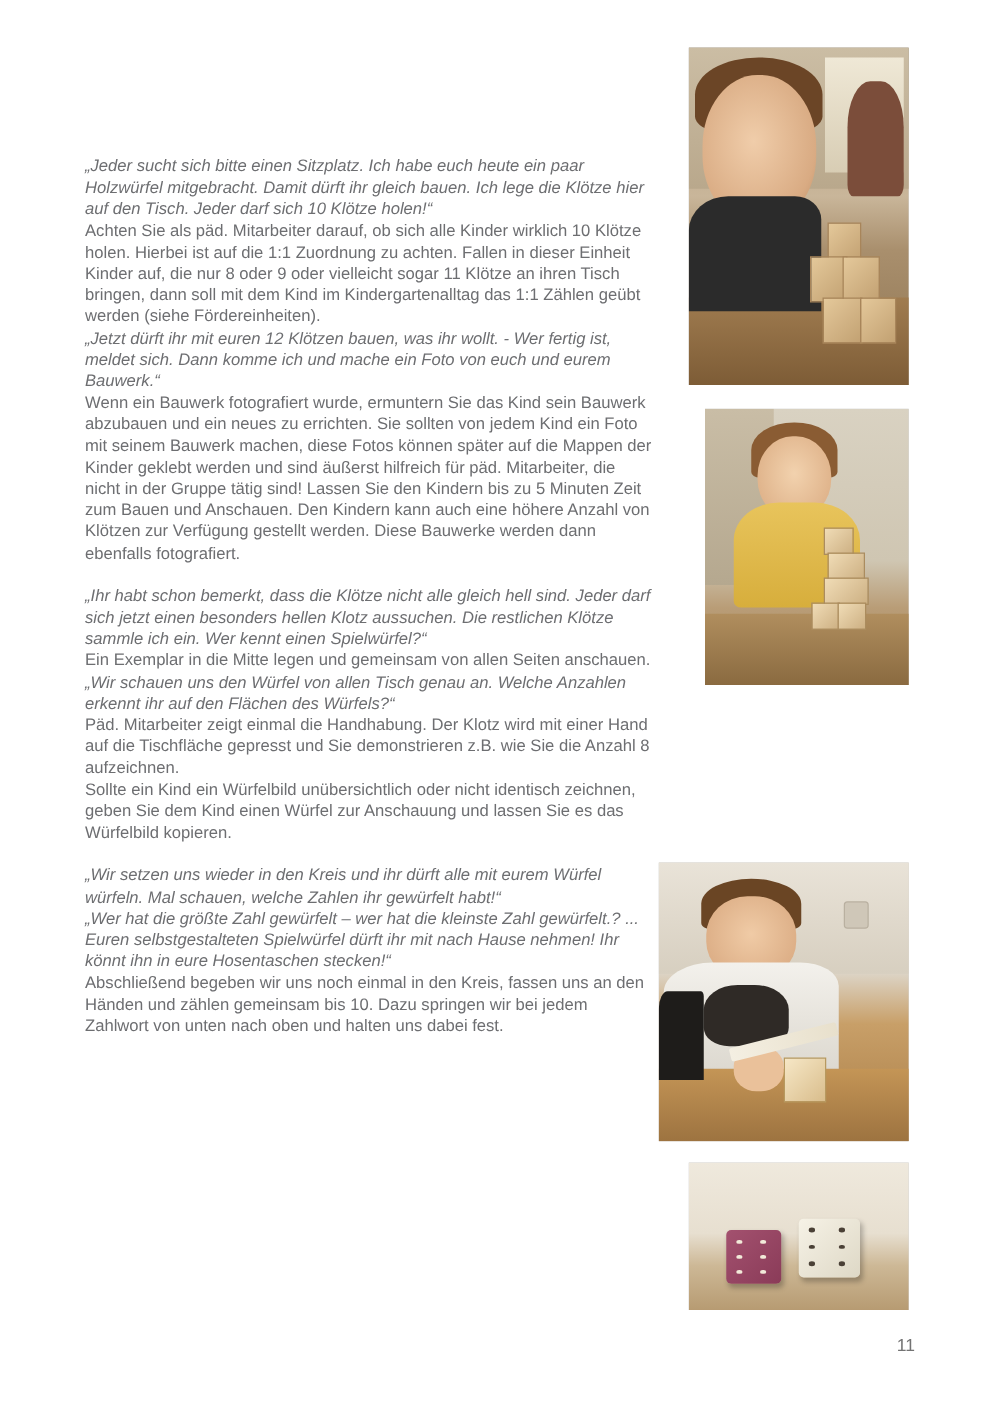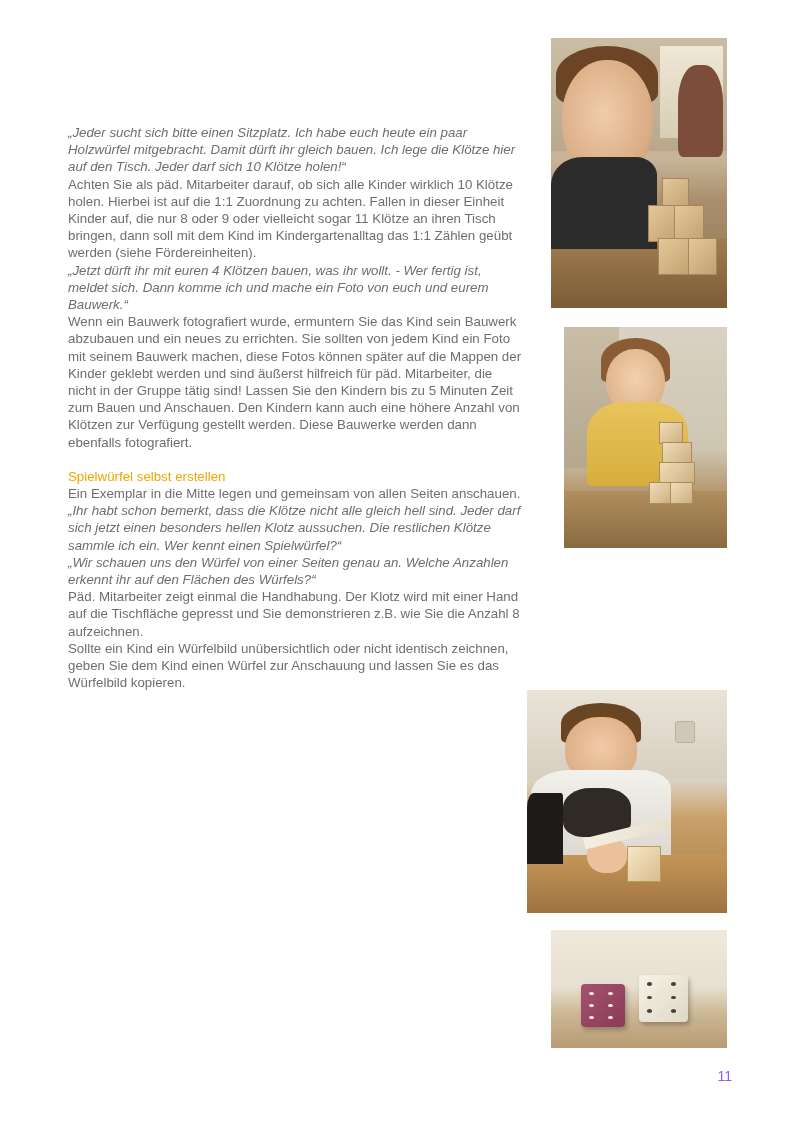--- a/index.html
+++ b/index.html
@@ -244,47 +244,49 @@
     background: #f2ead9; border-radius: 50%;
   }
   .pip.dark { background: #4a4036; }
 
   
   .page-number {
     position: absolute;
     right: 62px;
     top: 1068px;
     font-size: 14px;
-    color: #8b5cf6;
+    color: #737373;
   }
 </style>
 </head>
 <body>
 
 <div class="page">
 
   <div class="text-col">
 
     <p class="para italic">„Jeder sucht sich bitte einen Sitzplatz. Ich habe euch heute ein paar Holzwürfel mitgebracht. Damit dürft ihr gleich bauen. Ich lege die Klötze hier auf den Tisch. Jeder darf sich 10 Klötze holen!“</p>
     <p class="para">Achten Sie als päd. Mitarbeiter darauf, ob sich alle Kinder wirklich 10 Klötze holen. Hierbei ist auf die 1:1 Zuordnung zu achten. Fallen in dieser Einheit Kinder auf, die nur 8 oder 9 oder vielleicht sogar 11 Klötze an ihren Tisch bringen, dann soll mit dem Kind im Kindergartenalltag das 1:1 Zählen geübt werden (siehe Fördereinheiten).</p>
-    <p class="para italic">„Jetzt dürft ihr mit euren 4 Klötzen bauen, was ihr wollt. - Wer fertig ist, meldet sich. Dann komme ich und mache ein Foto von euch und eurem Bauwerk.“</p>
+    <p class="para italic">„Jetzt dürft ihr mit euren 12 Klötzen bauen, was ihr wollt. - Wer fertig ist, meldet sich. Dann komme ich und mache ein Foto von euch und eurem Bauwerk.“</p>
     <p class="para">Wenn ein Bauwerk fotografiert wurde, ermuntern Sie das Kind sein Bauwerk abzubauen und ein neues zu errichten. Sie sollten von jedem Kind ein Foto mit seinem Bauwerk machen, diese Fotos können später auf die Mappen der Kinder geklebt werden und sind äußerst hilfreich für päd. Mitarbeiter, die nicht in der Gruppe tätig sind! Lassen Sie den Kindern bis zu 5 Minuten Zeit zum Bauen und Anschauen. Den Kindern kann auch eine höhere Anzahl von Klötzen zur Verfügung gestellt werden. Diese Bauwerke werden dann ebenfalls fotografiert.</p>
 
     <div class="gap"></div>
 
-    <p class="section-head">Spielwürfel selbst erstellen</p>
-
+
+    <p class="para italic">„Ihr habt schon bemerkt, dass die Klötze nicht alle gleich hell sind. Jeder darf sich jetzt einen besonders hellen Klotz aussuchen. Die restlichen Klötze sammle ich ein. Wer kennt einen Spielwürfel?“</p>
     <p class="para">Ein Exemplar in die Mitte legen und gemeinsam von allen Seiten anschauen.</p>
-    <p class="para italic">„Ihr habt schon bemerkt, dass die Klötze nicht alle gleich hell sind. Jeder darf sich jetzt einen besonders hellen Klotz aussuchen. Die restlichen Klötze sammle ich ein. Wer kennt einen Spielwürfel?“</p>
-    <p class="para italic">„Wir schauen uns den Würfel von einer Seiten genau an. Welche Anzahlen erkennt ihr auf den Flächen des Würfels?“</p>
+    <p class="para italic">„Wir schauen uns den Würfel von allen Tisch genau an. Welche Anzahlen erkennt ihr auf den Flächen des Würfels?“</p>
     <p class="para">Päd. Mitarbeiter zeigt einmal die Handhabung. Der Klotz wird mit einer Hand auf die Tischfläche gepresst und Sie demonstrieren z.B. wie Sie die Anzahl 8 aufzeichnen.</p>
     <p class="para">Sollte ein Kind ein Würfelbild unübersichtlich oder nicht identisch zeichnen, geben Sie dem Kind einen Würfel zur Anschauung und lassen Sie es das Würfelbild kopieren.</p>
 
     <div class="gap"></div>
 
+    <p class="para italic">„Wir setzen uns wieder in den Kreis und ihr dürft alle mit eurem Würfel würfeln. Mal schauen, welche Zahlen ihr gewürfelt habt!“</p>
+    <p class="para italic">„Wer hat die größte Zahl gewürfelt – wer hat die kleinste Zahl gewürfelt.? ... Euren selbstgestalteten Spielwürfel dürft ihr mit nach Hause nehmen! Ihr könnt ihn in eure Hosentaschen stecken!“</p>
+    <p class="para">Abschließend begeben wir uns noch einmal in den Kreis, fassen uns an den Händen und zählen gemeinsam bis 10. Dazu springen wir bei jedem Zahlwort von unten nach oben und halten uns dabei fest.</p>
   </div>
 
   <div class="photo photo-1">
     <div class="ph-inner">
       <div class="p1-bg"></div>
       <div class="p1-wall"></div>
       <div class="p1-win"></div>
       <div class="p1-child2"></div>
       <div class="p1-table"></div>
       <div class="p1-hair"></div>

